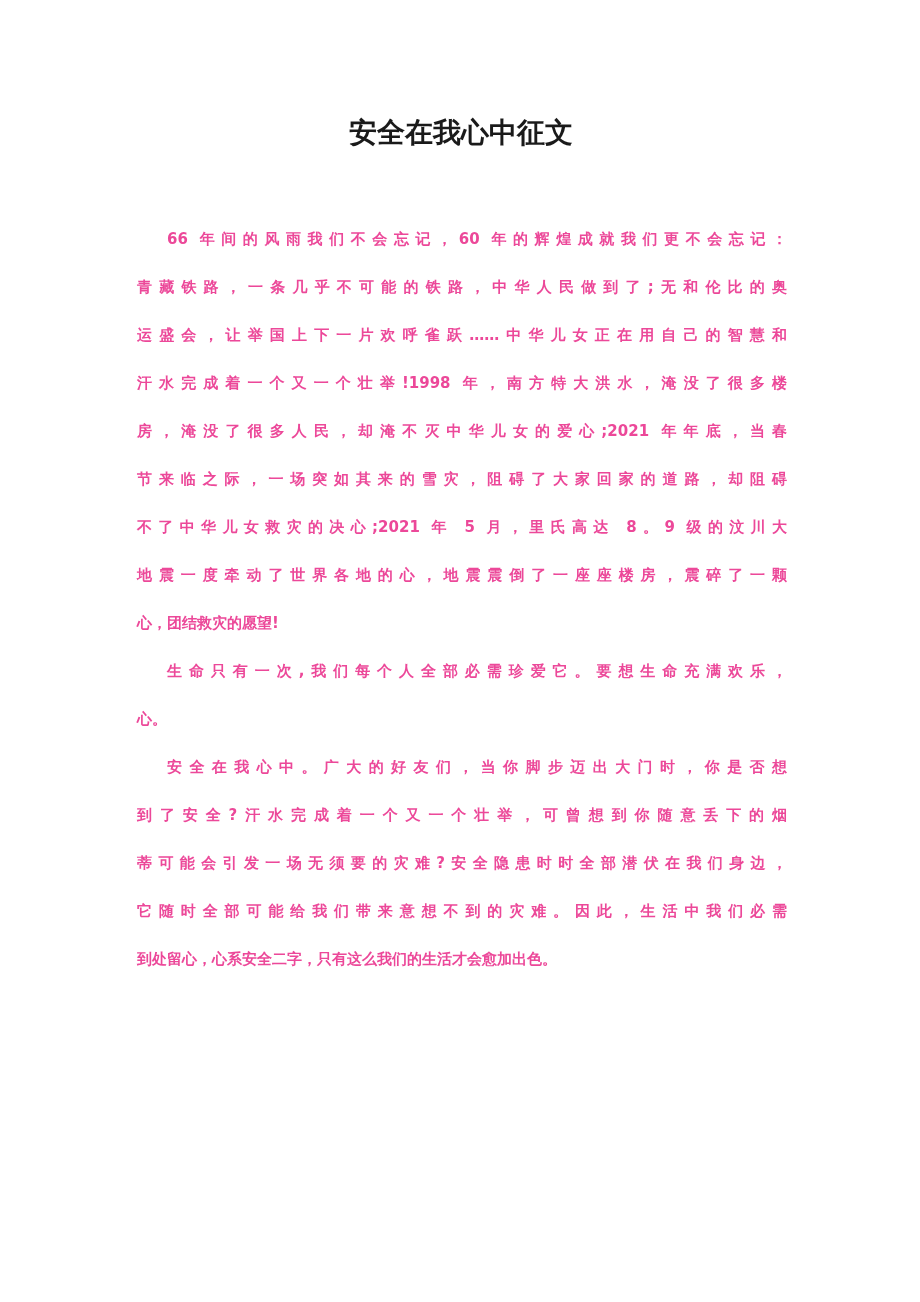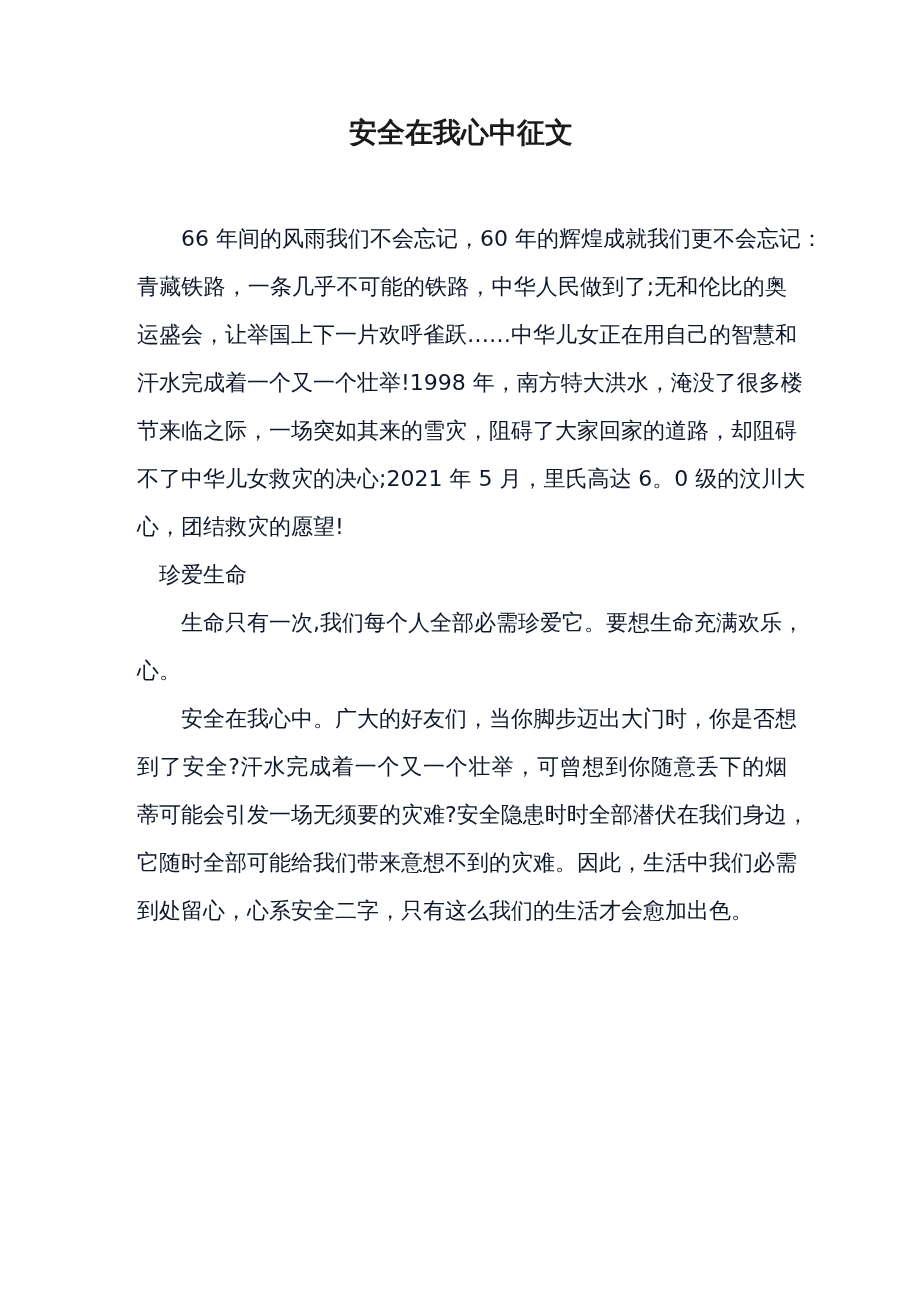--- a/index.html
+++ b/index.html
@@ -29,49 +29,50 @@
     }
 
     .doc-body {
       position: absolute;
       top: 215px;
       left: 137px;
       width: 650px;
     }
 
     .line {
-      font-size: 22px;
-      font-weight: 400;
+      font-size: 15px;
+      font-weight: 700;
       height: 48px;
       line-height: 48px;
       white-space: nowrap;
-      color: #0f172a;
+      color: #ec4899;
       text-align: left;
     }
 
     .line.j {
       text-align: justify;
       text-align-last: justify;
       text-justify: inter-character;
     }
   </style>
 </head>
 <body>
 
 <div class="page">
   <h1 class="doc-title">安全在我心中征文</h1>
   <div class="doc-body" id="doc-body">
       <div class="line j" style="text-indent: 2em;">66 年间的风雨我们不会忘记，60 年的辉煌成就我们更不会忘记：</div>
       <div class="line j">青藏铁路，一条几乎不可能的铁路，中华人民做到了;无和伦比的奥</div>
       <div class="line j">运盛会，让举国上下一片欢呼雀跃……中华儿女正在用自己的智慧和</div>
       <div class="line j">汗水完成着一个又一个壮举!1998 年，南方特大洪水，淹没了很多楼</div>
+      <div class="line j">房，淹没了很多人民，却淹不灭中华儿女的爱心;2021 年年底，当春</div>
       <div class="line j">节来临之际，一场突如其来的雪灾，阻碍了大家回家的道路，却阻碍</div>
-      <div class="line j">不了中华儿女救灾的决心;2021 年 5 月，里氏高达 6。0 级的汶川大</div>
+      <div class="line j">不了中华儿女救灾的决心;2021 年 5 月，里氏高达 8。9 级的汶川大</div>
+      <div class="line j">地震一度牵动了世界各地的心，地震震倒了一座座楼房，震碎了一颗</div>
       <div class="line">心，团结救灾的愿望!</div>
-      <div class="line" style="text-indent: 1em;">珍爱生命</div>
       <div class="line j" style="text-indent: 2em;">生命只有一次,我们每个人全部必需珍爱它。要想生命充满欢乐，</div>
       <div class="line">心。</div>
       <div class="line j" style="text-indent: 2em;">安全在我心中。广大的好友们，当你脚步迈出大门时，你是否想</div>
       <div class="line j">到了安全?汗水完成着一个又一个壮举，可曾想到你随意丢下的烟</div>
       <div class="line j">蒂可能会引发一场无须要的灾难?安全隐患时时全部潜伏在我们身边，</div>
       <div class="line j">它随时全部可能给我们带来意想不到的灾难。因此，生活中我们必需</div>
       <div class="line">到处留心，心系安全二字，只有这么我们的生活才会愈加出色。</div>
     </div>
 </div>
 

